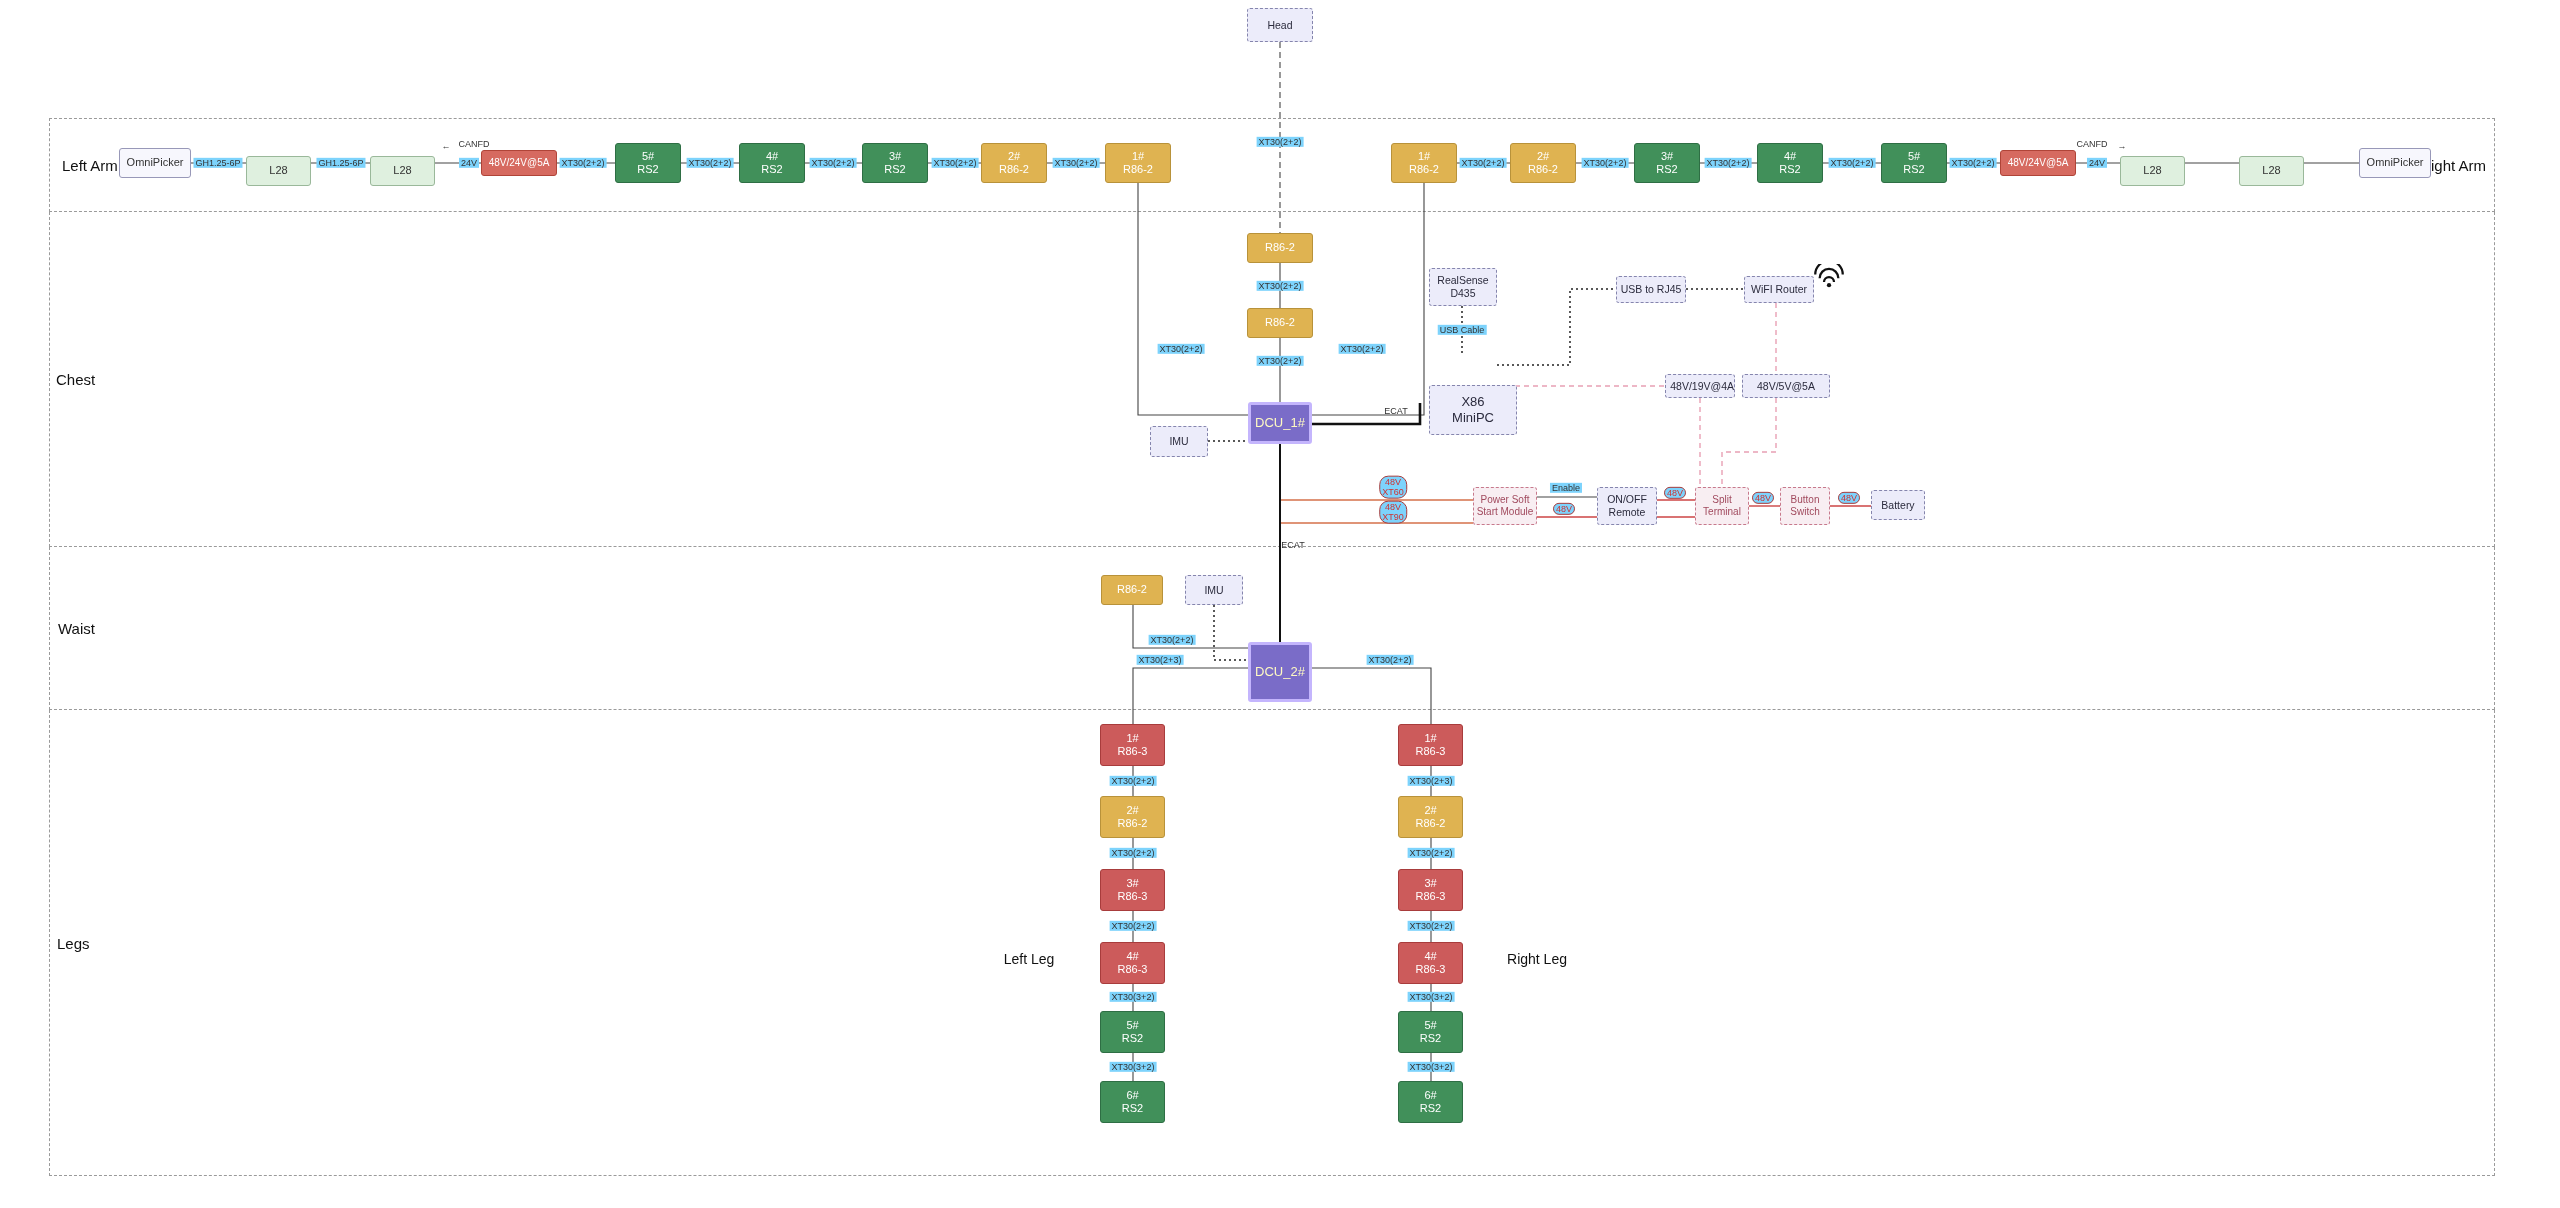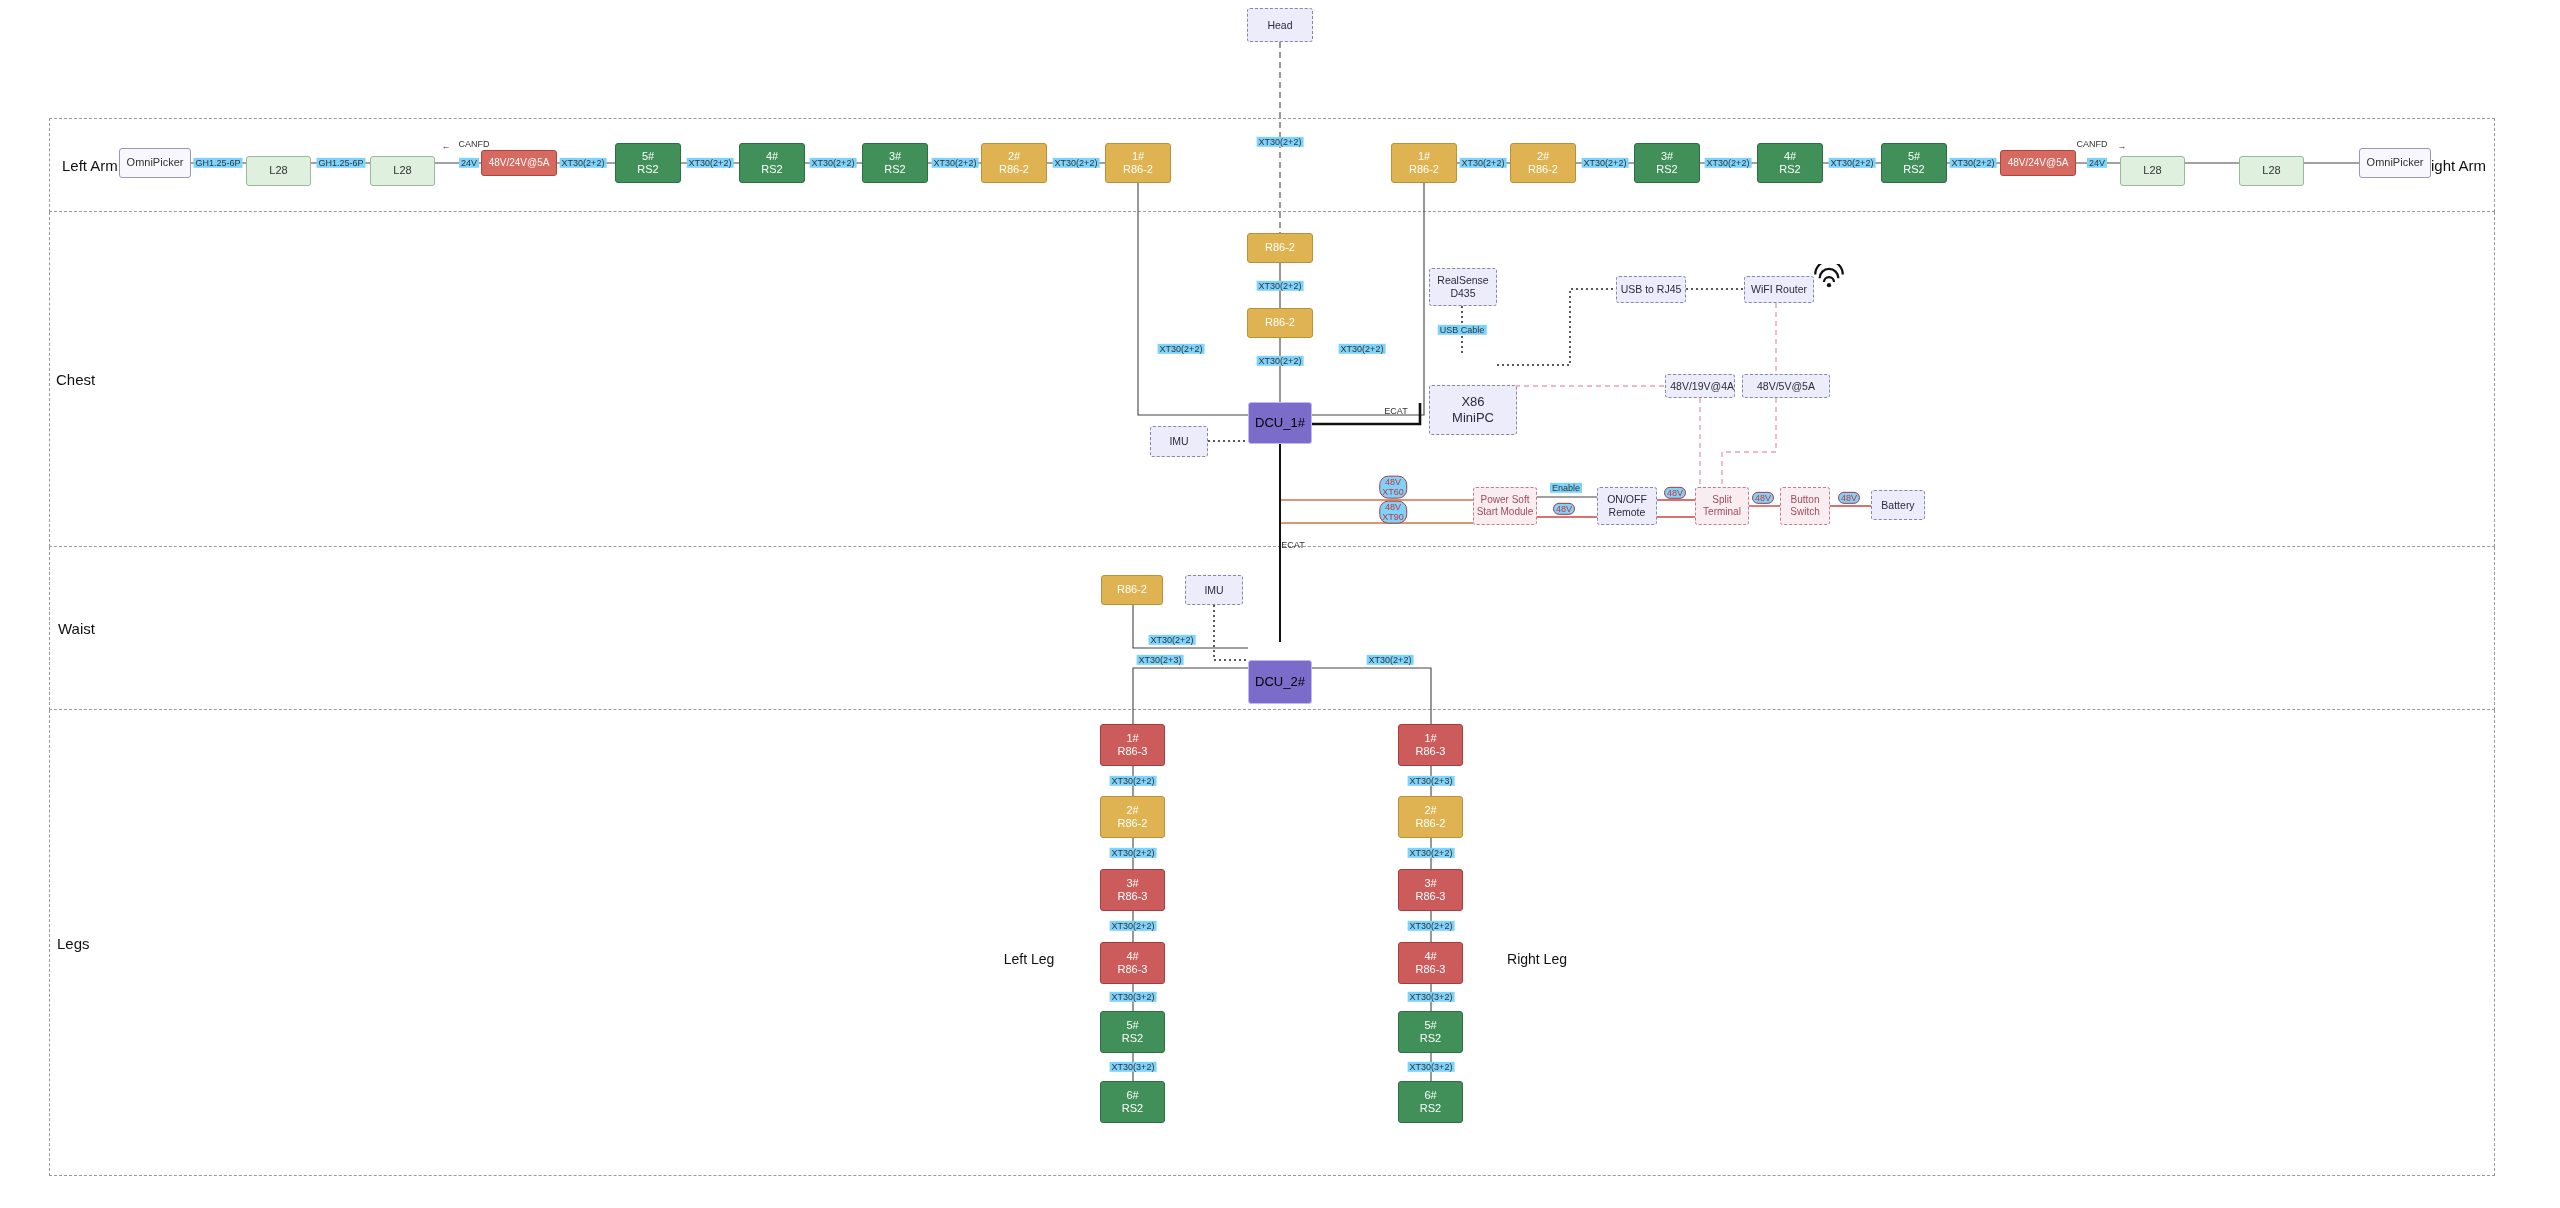--- a/index.html
+++ b/index.html
@@ -17,21 +17,21 @@
   .edge.orange{stroke:#d4704a;stroke-width:1.5;}
   .edge.red{stroke:#c44;stroke-width:1.4;}
   .node{position:absolute;z-index:2;display:flex;flex-direction:column;align-items:center;justify-content:center;
         border-radius:3px;text-align:center;box-sizing:border-box;line-height:1.2;}
   .node .nline{font-size:11px;white-space:nowrap;}
   .gold{background:#dfb351;border:1px solid #b8923a;color:#fff;}
   .green{background:#41905a;border:1px solid #2e6e44;color:#fff;}
   .red{background:#cc5b5b;border:1px solid #a83c3c;color:#fff;}
   .redconv{background:#d66a60;border:1px solid #b04438;color:#fff;}
   .redconv .nline{font-size:10px;}
-  .purple{background:#7a6cc8;border:1px solid #c4b5fd;color:#000000;}
+  .purple{background:#7a6cc8;border:3px solid #c4b5fd;color:#fef9c3;}
   .purple .nline{font-size:13px;}
   .lightgreen{background:#dff0df;border:1px solid #9ab89a;color:#333;margin-top:8px;}
   .plain{background:#f7f7fd;border:1px solid #9898b8;color:#333;}
   .dashedbox{background:#ececfa;border:1px dashed #8585ad;color:#2b2b3d;}
   .dashedbox .nline{font-size:10.5px;}
   .dashedbox.big .nline{font-size:13px;}
   .dashedpink{background:#f8eef2;border:1px dashed #c7798c;color:#a14a5e;}
   .dashedpink .nline{font-size:10px;}
   .elabel{position:absolute;z-index:3;transform:translate(-50%,-50%);font-size:9px;color:#333;background:#7dd3fc;
           padding:0 2px;white-space:pre-line;text-align:center;line-height:1.15;}
@@ -240,21 +240,21 @@
     </div>
     <div class="node dashedbox" style="left: 1871px; top: 490px; width: 54px; height: 30px;">
       <div class="nline">Battery</div>
     </div>
     <div class="node gold" style="left: 1101px; top: 575px; width: 62px; height: 30px;">
       <div class="nline">R86-2</div>
     </div>
     <div class="node dashedbox" style="left: 1185px; top: 575px; width: 58px; height: 30px;">
       <div class="nline">IMU</div>
     </div>
-    <div class="node purple" style="left: 1248px; top: 660px; width: 64px; height: 44px;">
+    <div class="node purple" style="left: 1248px; top: 642px; width: 64px; height: 60px;">
       <div class="nline">DCU_2#</div>
     </div>
     <div class="node red" style="left: 1100px; top: 724px; width: 65px; height: 42px;">
       <div class="nline">1#</div>
       <div class="nline">R86-3</div>
     </div>
     <div class="node gold" style="left: 1100px; top: 796px; width: 65px; height: 42px;">
       <div class="nline">2#</div>
       <div class="nline">R86-2</div>
     </div>

